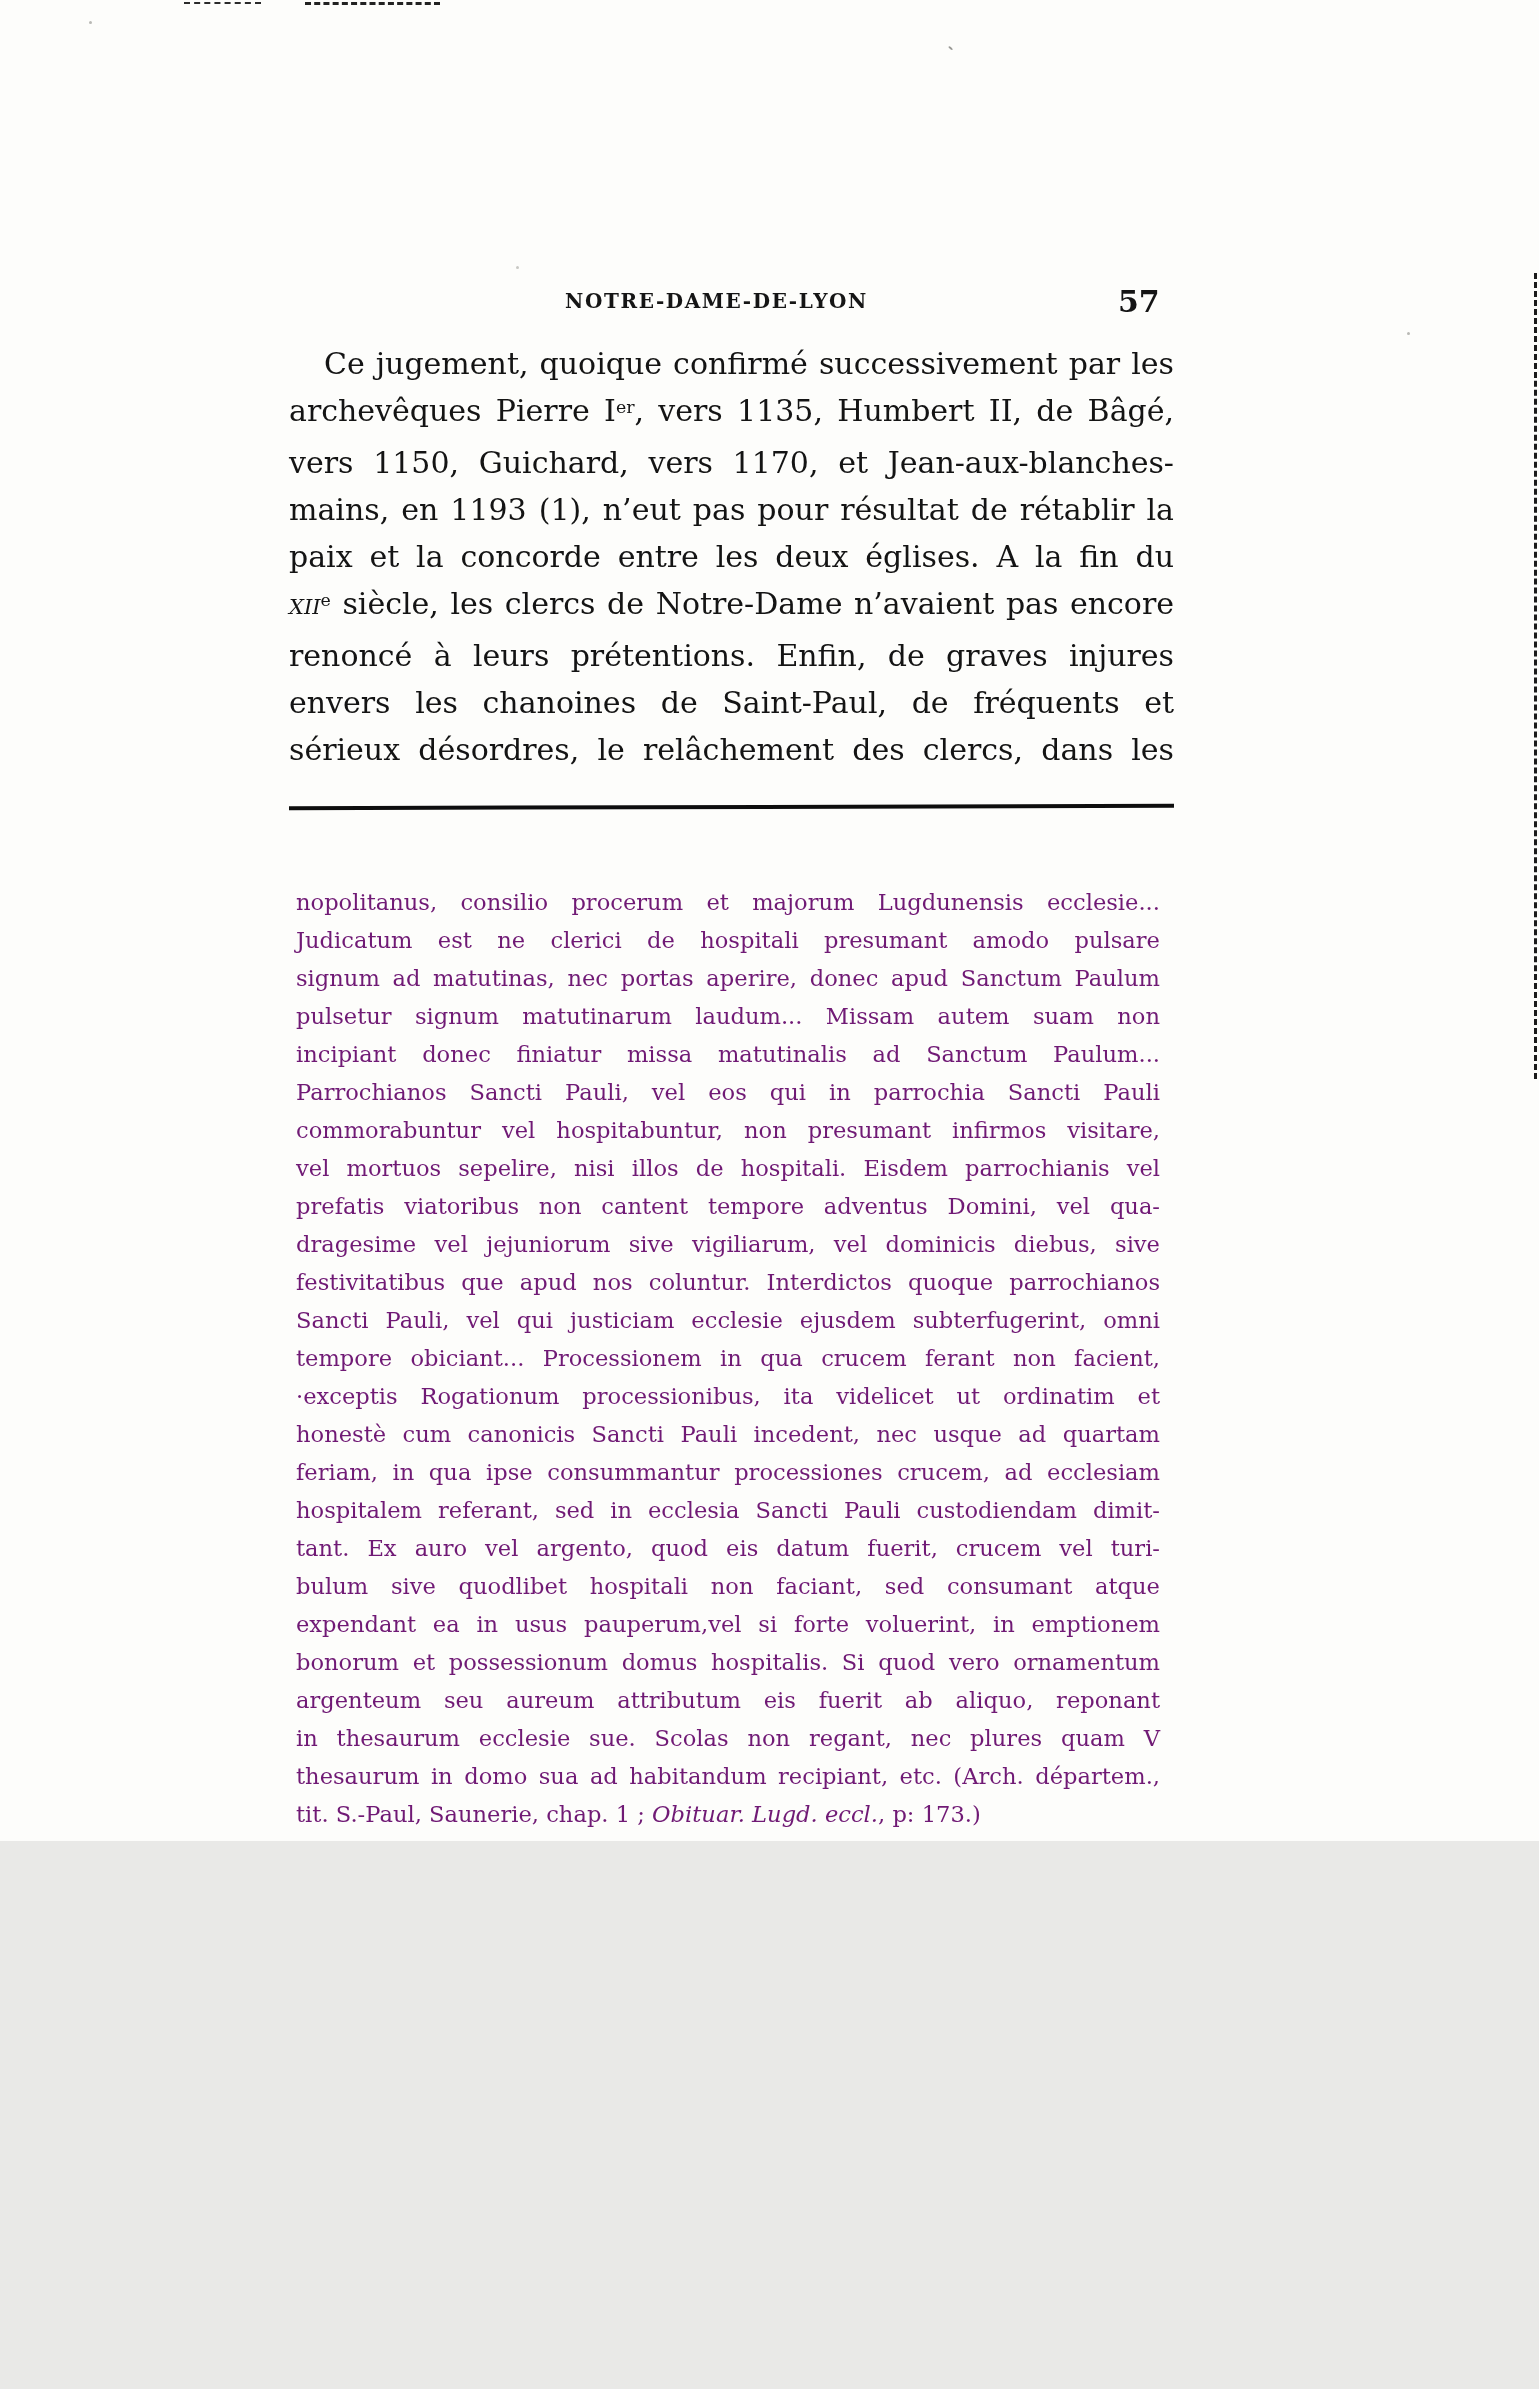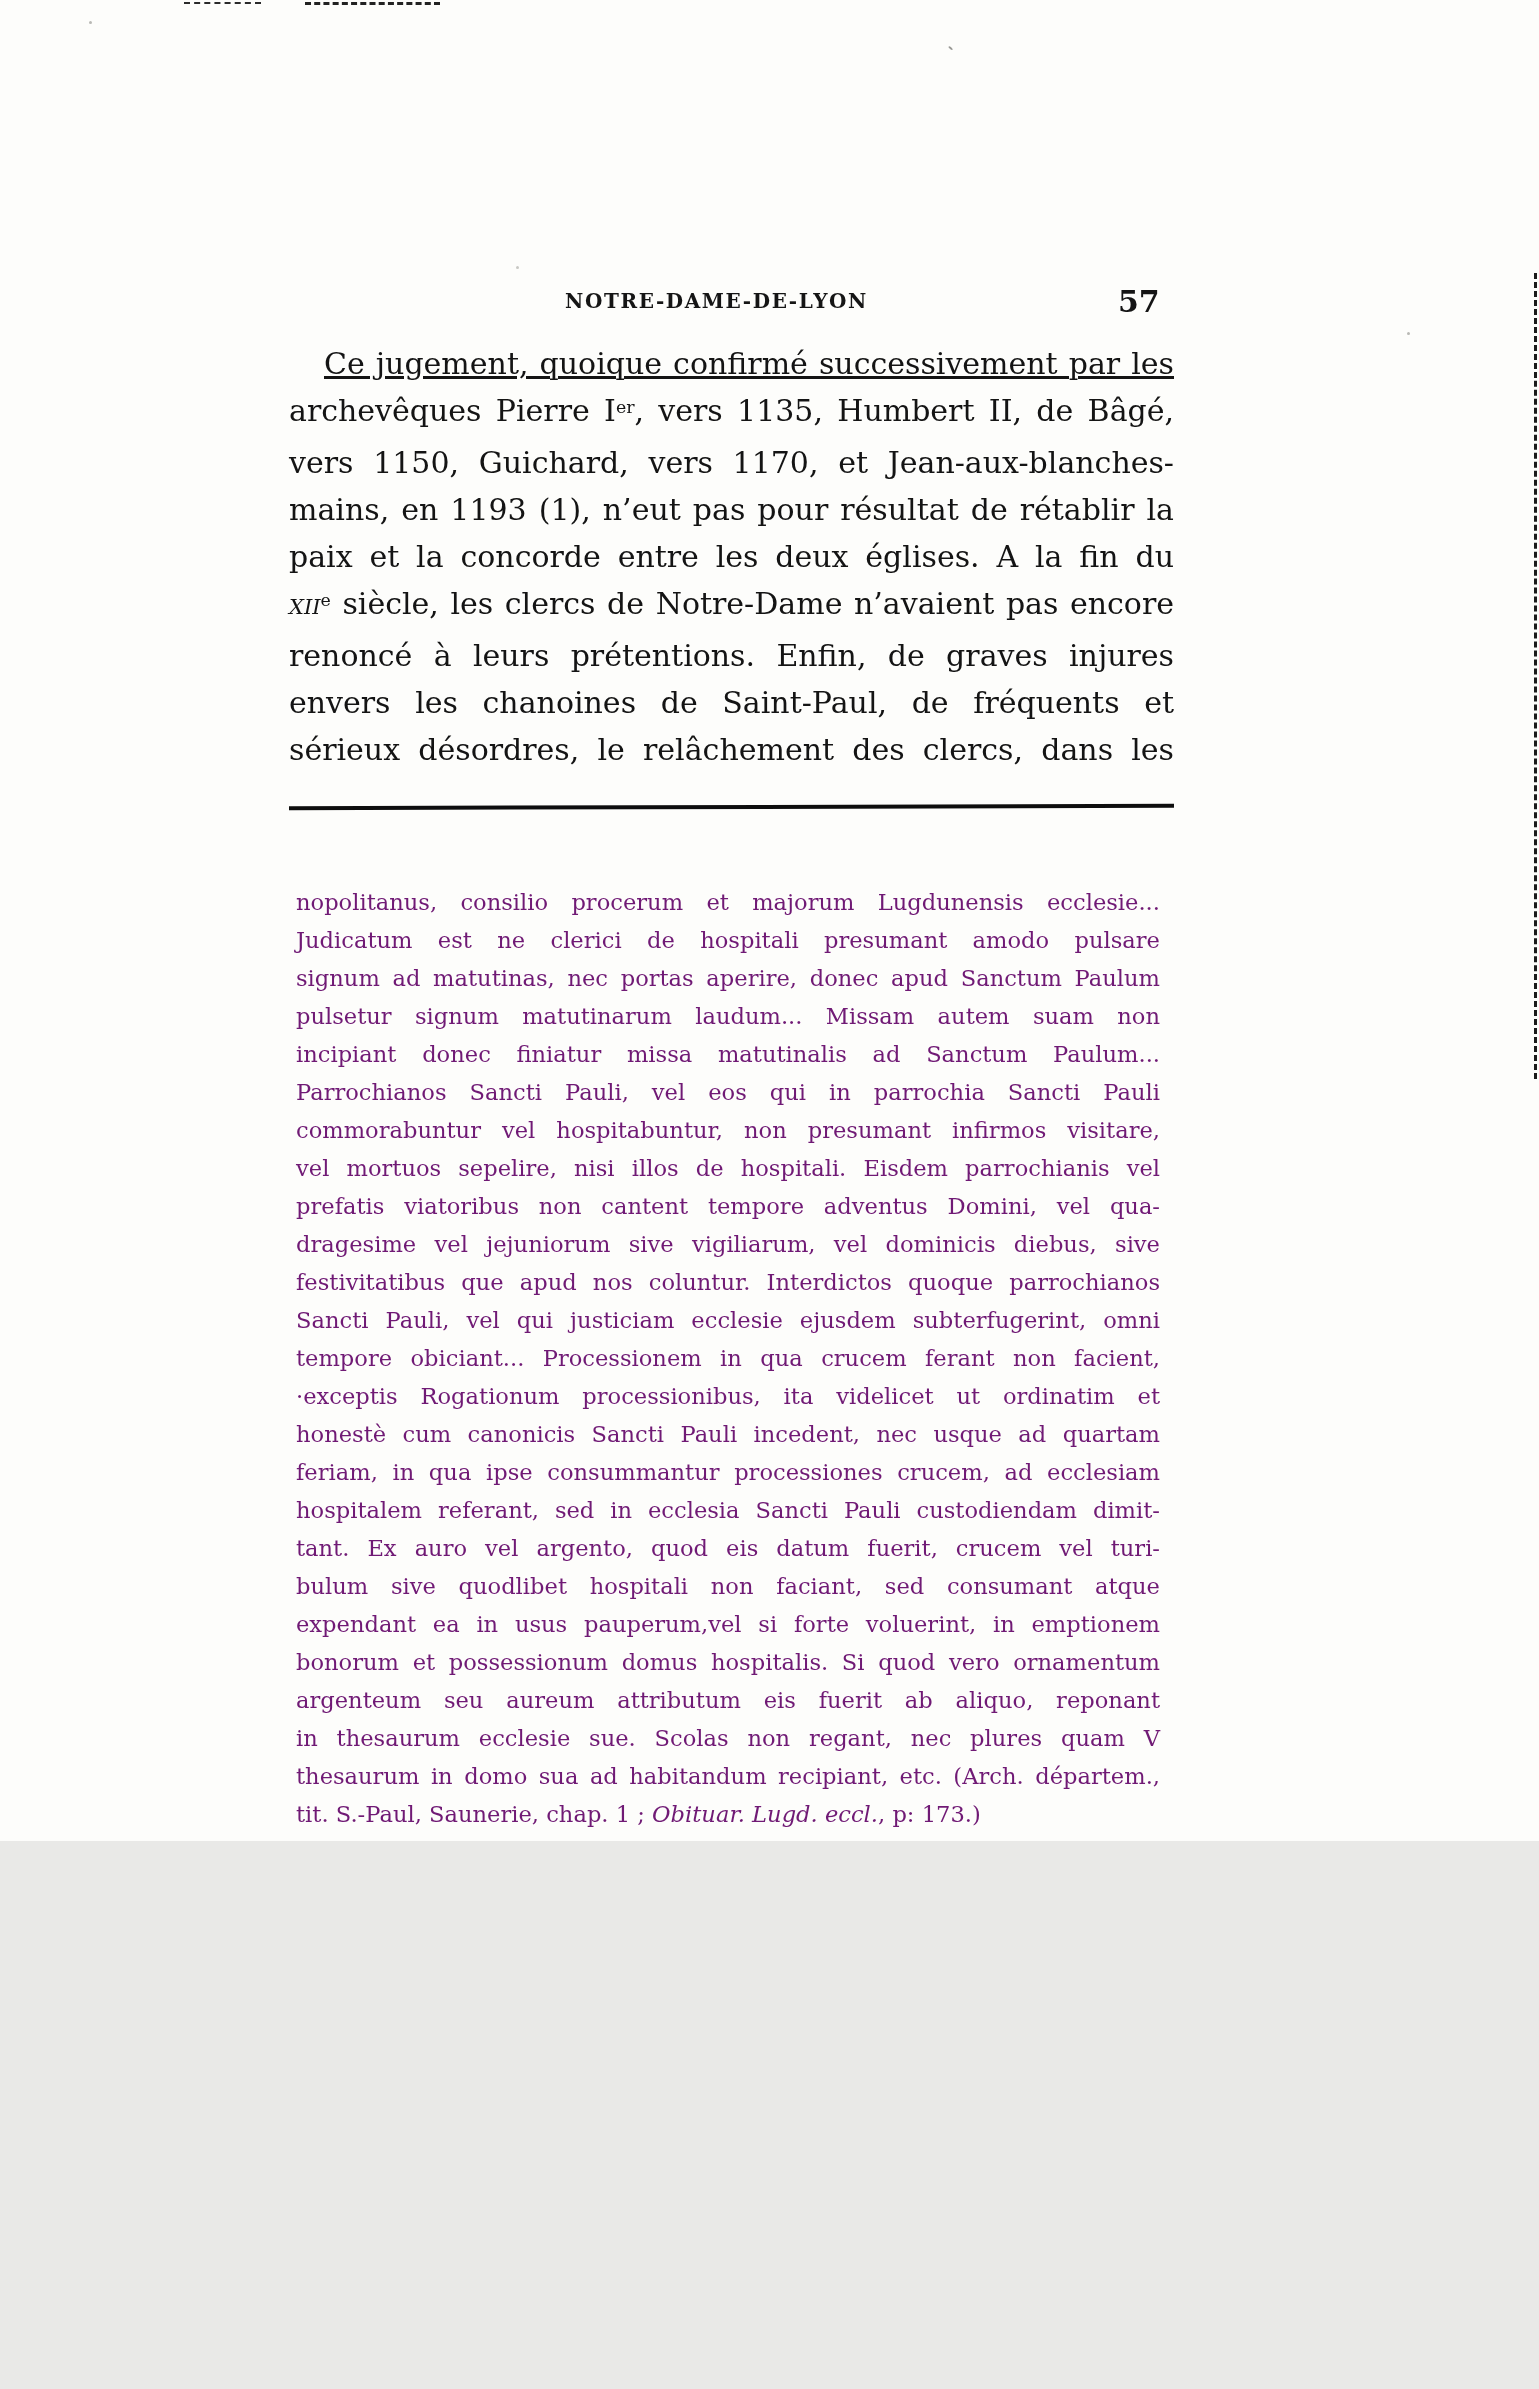--- a/index.html
+++ b/index.html
@@ -30,21 +30,21 @@
   .footnote-text{
     position:absolute;left:296px;top:883px;width:864px;
     font-size:22.6px;line-height:38px;color:#701a75;
   }
   .text-line{
     display:block;
     text-align:justify;
     text-align-last:justify;
   }
   .text-line.short{text-align-last:left;}
-  .body-text .indent{text-indent:35px;text-decoration:underline;}
+  .body-text .indent{text-indent:35px;}
   .footnote-text .indent{text-indent:24px;font-family:Liberation Mono, monospace;}
   .it{font-style:italic;}
   .sup{font-size:0.58em;position:relative;top:-0.45em;}
   .sc{font-variant:small-caps;font-style:italic;}
   
   .footnote-rule{
     position:absolute;left:289px;top:805px;width:885px;height:4px;
     background:#0e0e0e;transform:rotate(-0.15deg);
   }
   

